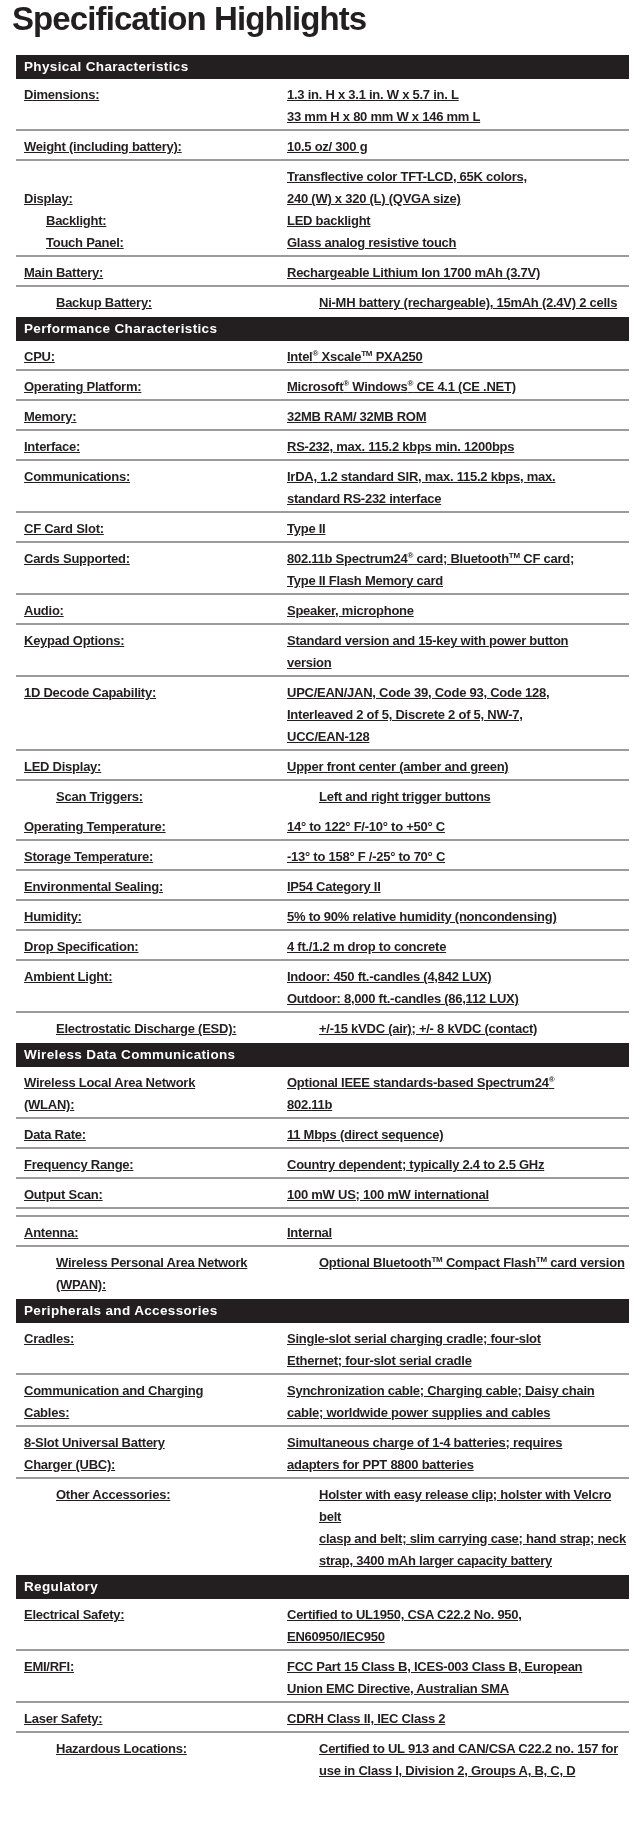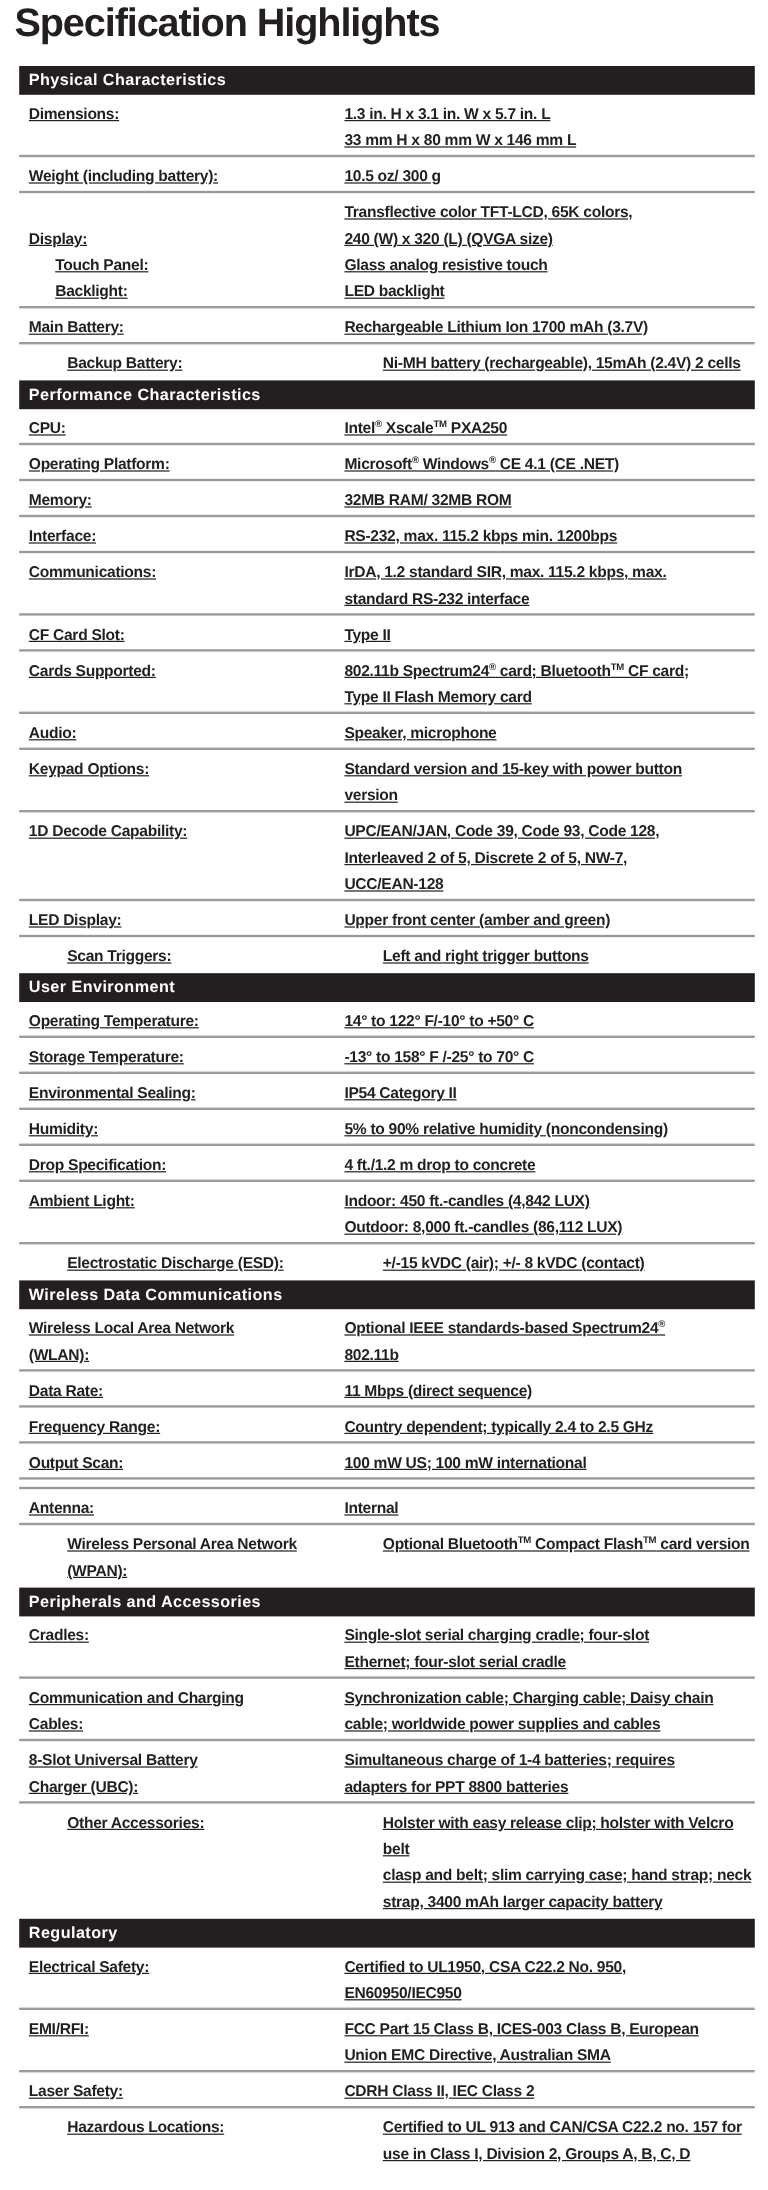--- a/index.html
+++ b/index.html
@@ -55,26 +55,26 @@
       <div class="label">Weight (including battery):</div>
       <div class="value">10.5 oz/ 300 g</div>
     </div>
     <div class="row" style="flex-direction:column;">
       <div class="stack-row">
         <div class="label">Display:</div>
         <div class="value">Transflective color TFT-LCD, 65K colors,
 240 (W) x 320 (L) (QVGA size)</div>
       </div>
       <div class="sub">
+        <div class="label">Backlight:</div>
+        <div class="value">LED backlight</div>
+      </div>
+      <div class="sub">
         <div class="label">Touch Panel:</div>
         <div class="value">Glass analog resistive touch</div>
-      </div>
-      <div class="sub">
-        <div class="label">Backlight:</div>
-        <div class="value">LED backlight</div>
       </div>
     </div>
     <div class="row">
       <div class="label">Main Battery:</div>
       <div class="value">Rechargeable Lithium Ion 1700 mAh (3.7V)</div>
     </div>
     <div class="row last">
       <div class="label">Backup Battery:</div>
       <div class="value">Ni-MH battery (rechargeable), 15mAh (2.4V) 2 cells</div>
     </div>
@@ -131,21 +131,20 @@
       <div class="label">LED Display:</div>
       <div class="value">Upper front center (amber and green)</div>
     </div>
     <div class="row last">
       <div class="label">Scan Triggers:</div>
       <div class="value">Left and right trigger buttons</div>
     </div>
   </div>
 
   <div class="section">
-    <div class="section-header">User Environment</div>
     <div class="row">
       <div class="label">Operating Temperature:</div>
       <div class="value">14° to 122° F/-10° to +50° C</div>
     </div>
     <div class="row">
       <div class="label">Storage Temperature:</div>
       <div class="value">-13° to 158° F /-25° to 70° C</div>
     </div>
     <div class="row">
       <div class="label">Environmental Sealing:</div>

